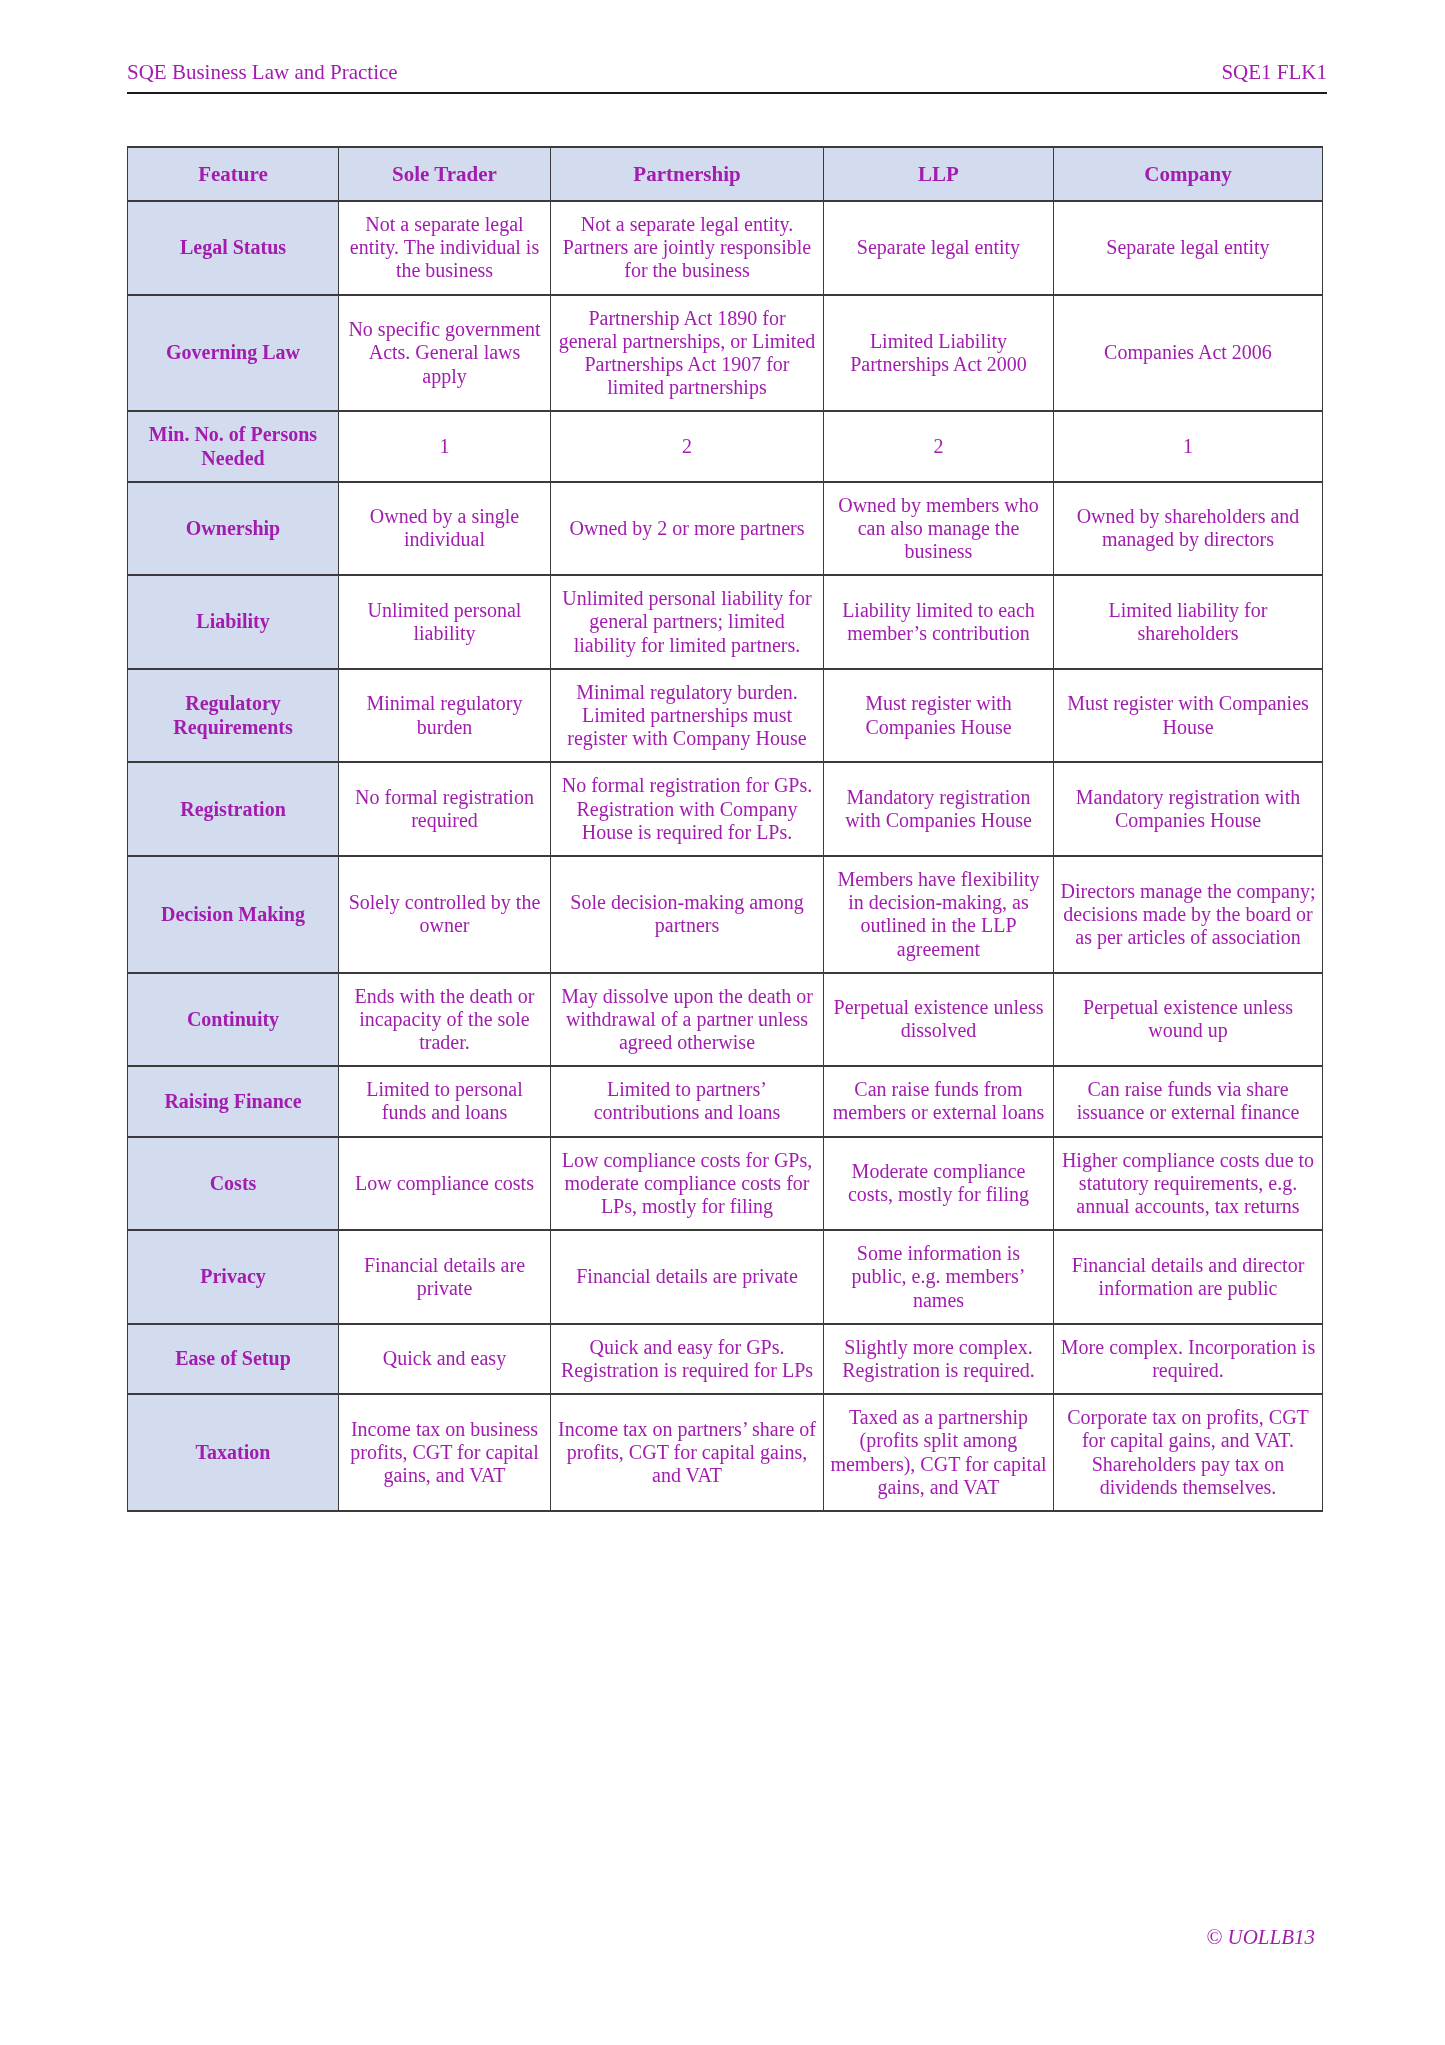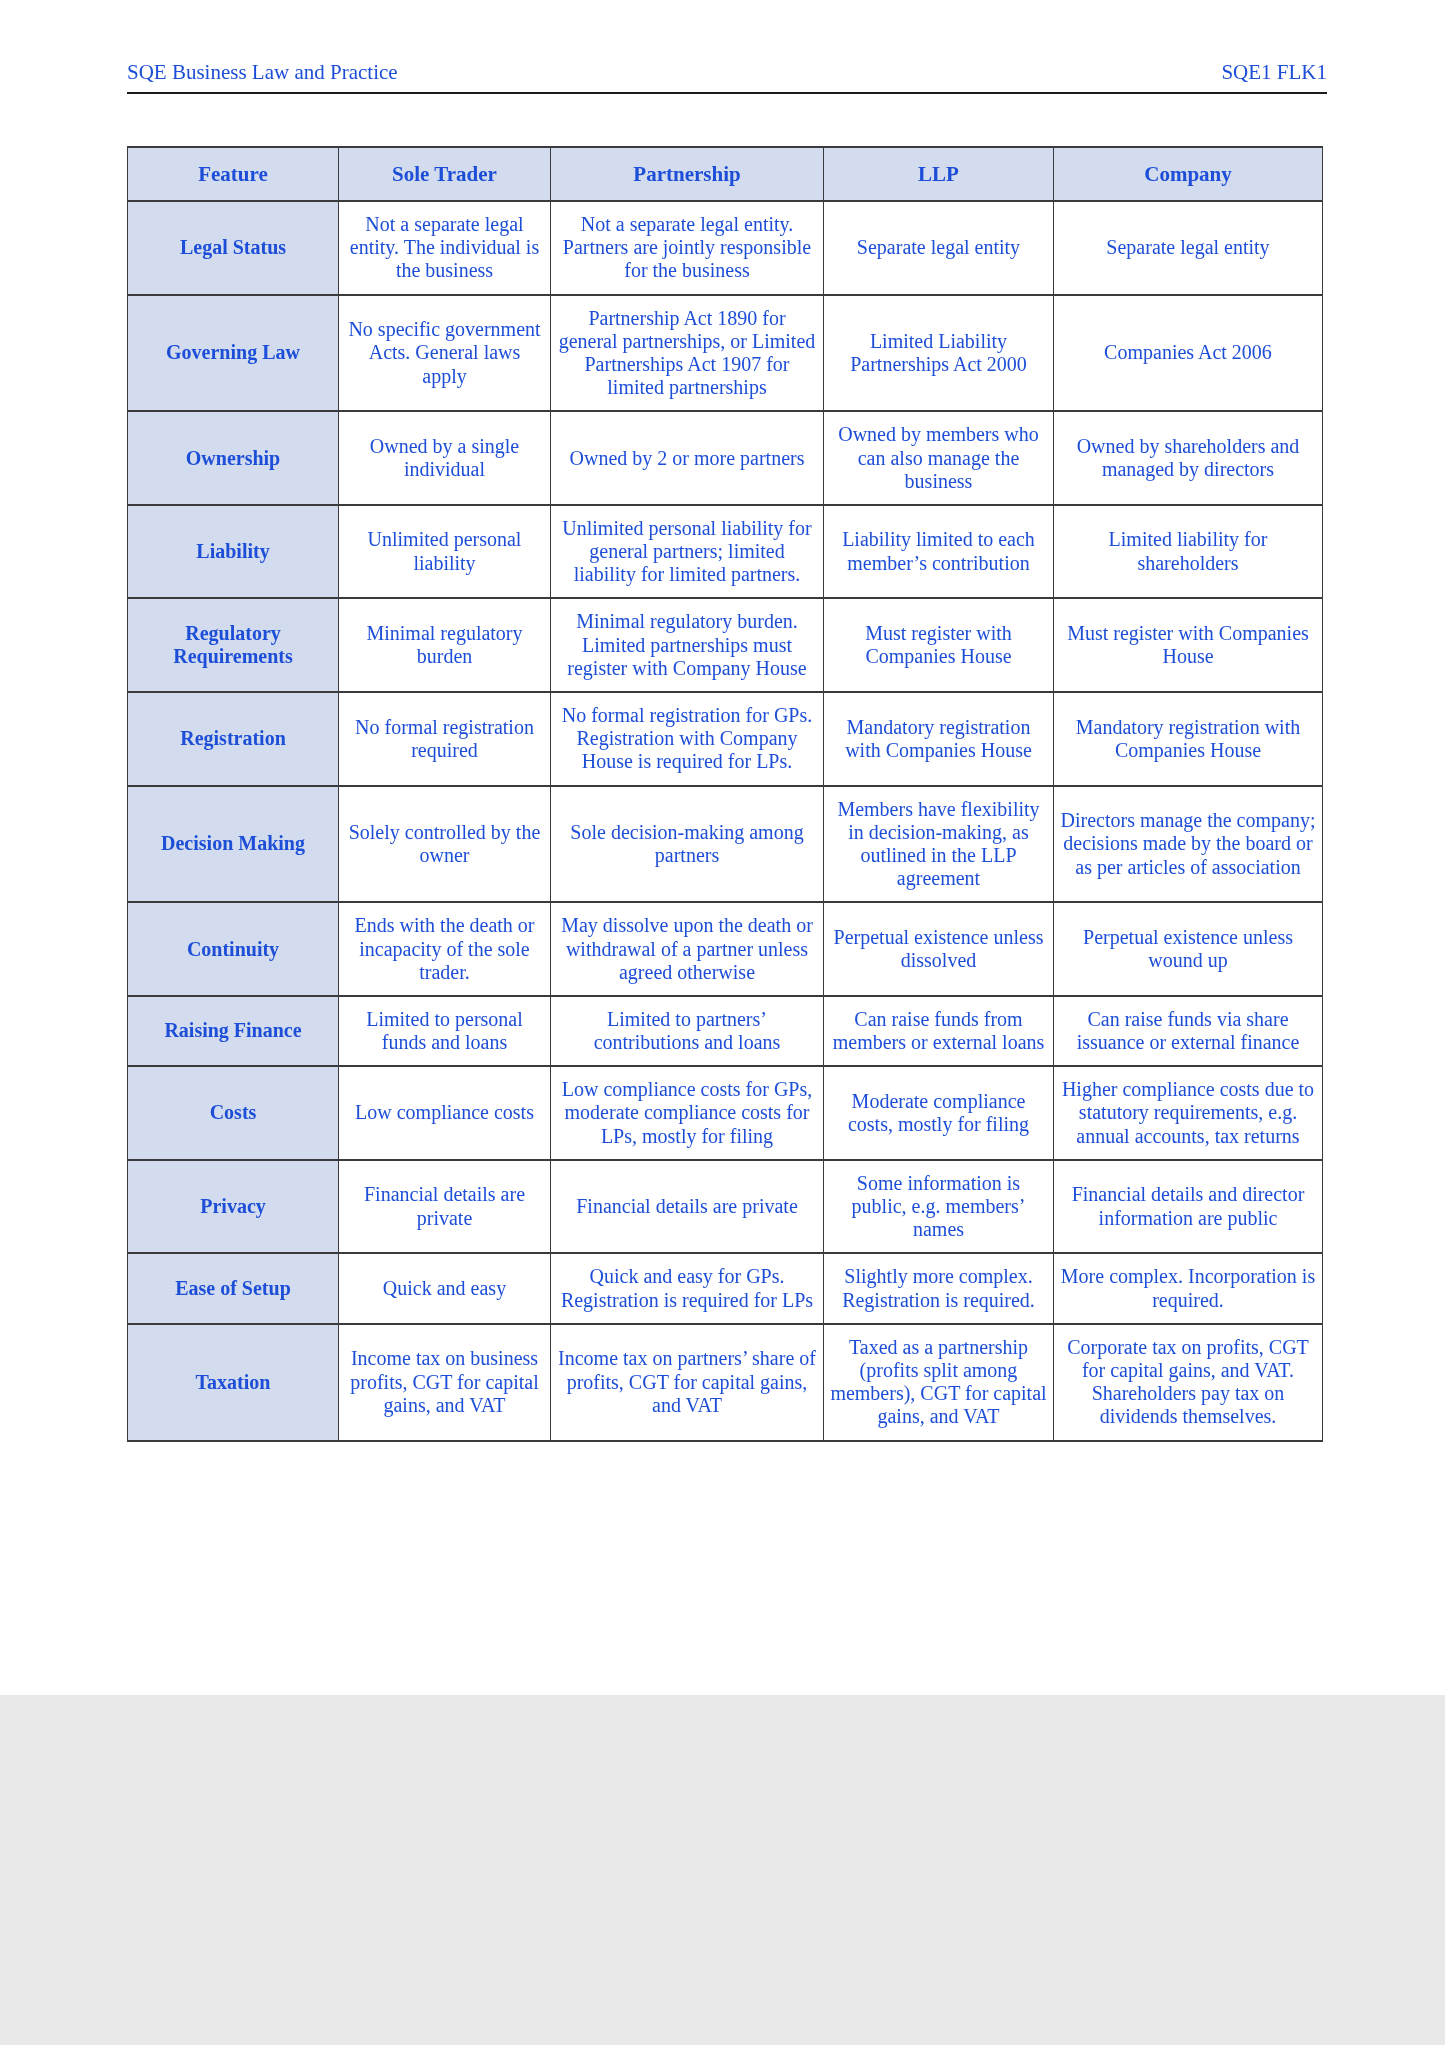--- a/index.html
+++ b/index.html
@@ -1,22 +1,22 @@
 <!DOCTYPE html>
 <html><head>
 <meta charset="utf-8">
 <style>
   html,body{margin:0;padding:0;background:#e9e9e9;}
   .page{
     position:relative;
-    width:1445px;height:1695px;
+    width:1445px;height:2045px;
     margin:0 auto;
     background:#ffffff;
     font-family:"Liberation Serif","DejaVu Serif",serif;
-    color:#1d4ed8;
+    color:#a21caf;
     overflow:hidden;
   }
   .doc-header{
     position:absolute;left:127px;right:118px;top:60px;
     display:flex;justify-content:space-between;align-items:flex-end;
     font-size:21px;
     padding-bottom:7px;
     border-bottom:2.5px solid #1b1b1b;
   }
   .page-title{
@@ -89,20 +89,27 @@
           <td>Not a separate legal entity. Partners are jointly responsible for the business</td>
           <td>Separate legal entity</td>
           <td>Separate legal entity</td>
         </tr>
         <tr>
           <th class="feature">Governing Law</th>
           <td>No specific government Acts. General laws apply</td>
           <td>Partnership Act 1890 for general partnerships, or Limited Partnerships Act 1907 for limited partnerships</td>
           <td>Limited Liability Partnerships Act 2000</td>
           <td>Companies Act 2006</td>
+        </tr>
+        <tr>
+          <th class="feature">Min. No. of Persons Needed</th>
+          <td>1</td>
+          <td>2</td>
+          <td>2</td>
+          <td>1</td>
         </tr>
         <tr>
           <th class="feature">Ownership</th>
           <td>Owned by a single individual</td>
           <td>Owned by 2 or more partners</td>
           <td>Owned by members who can also manage the business</td>
           <td>Owned by shareholders and managed by directors</td>
         </tr>
         <tr>
           <th class="feature">Liability</th>

